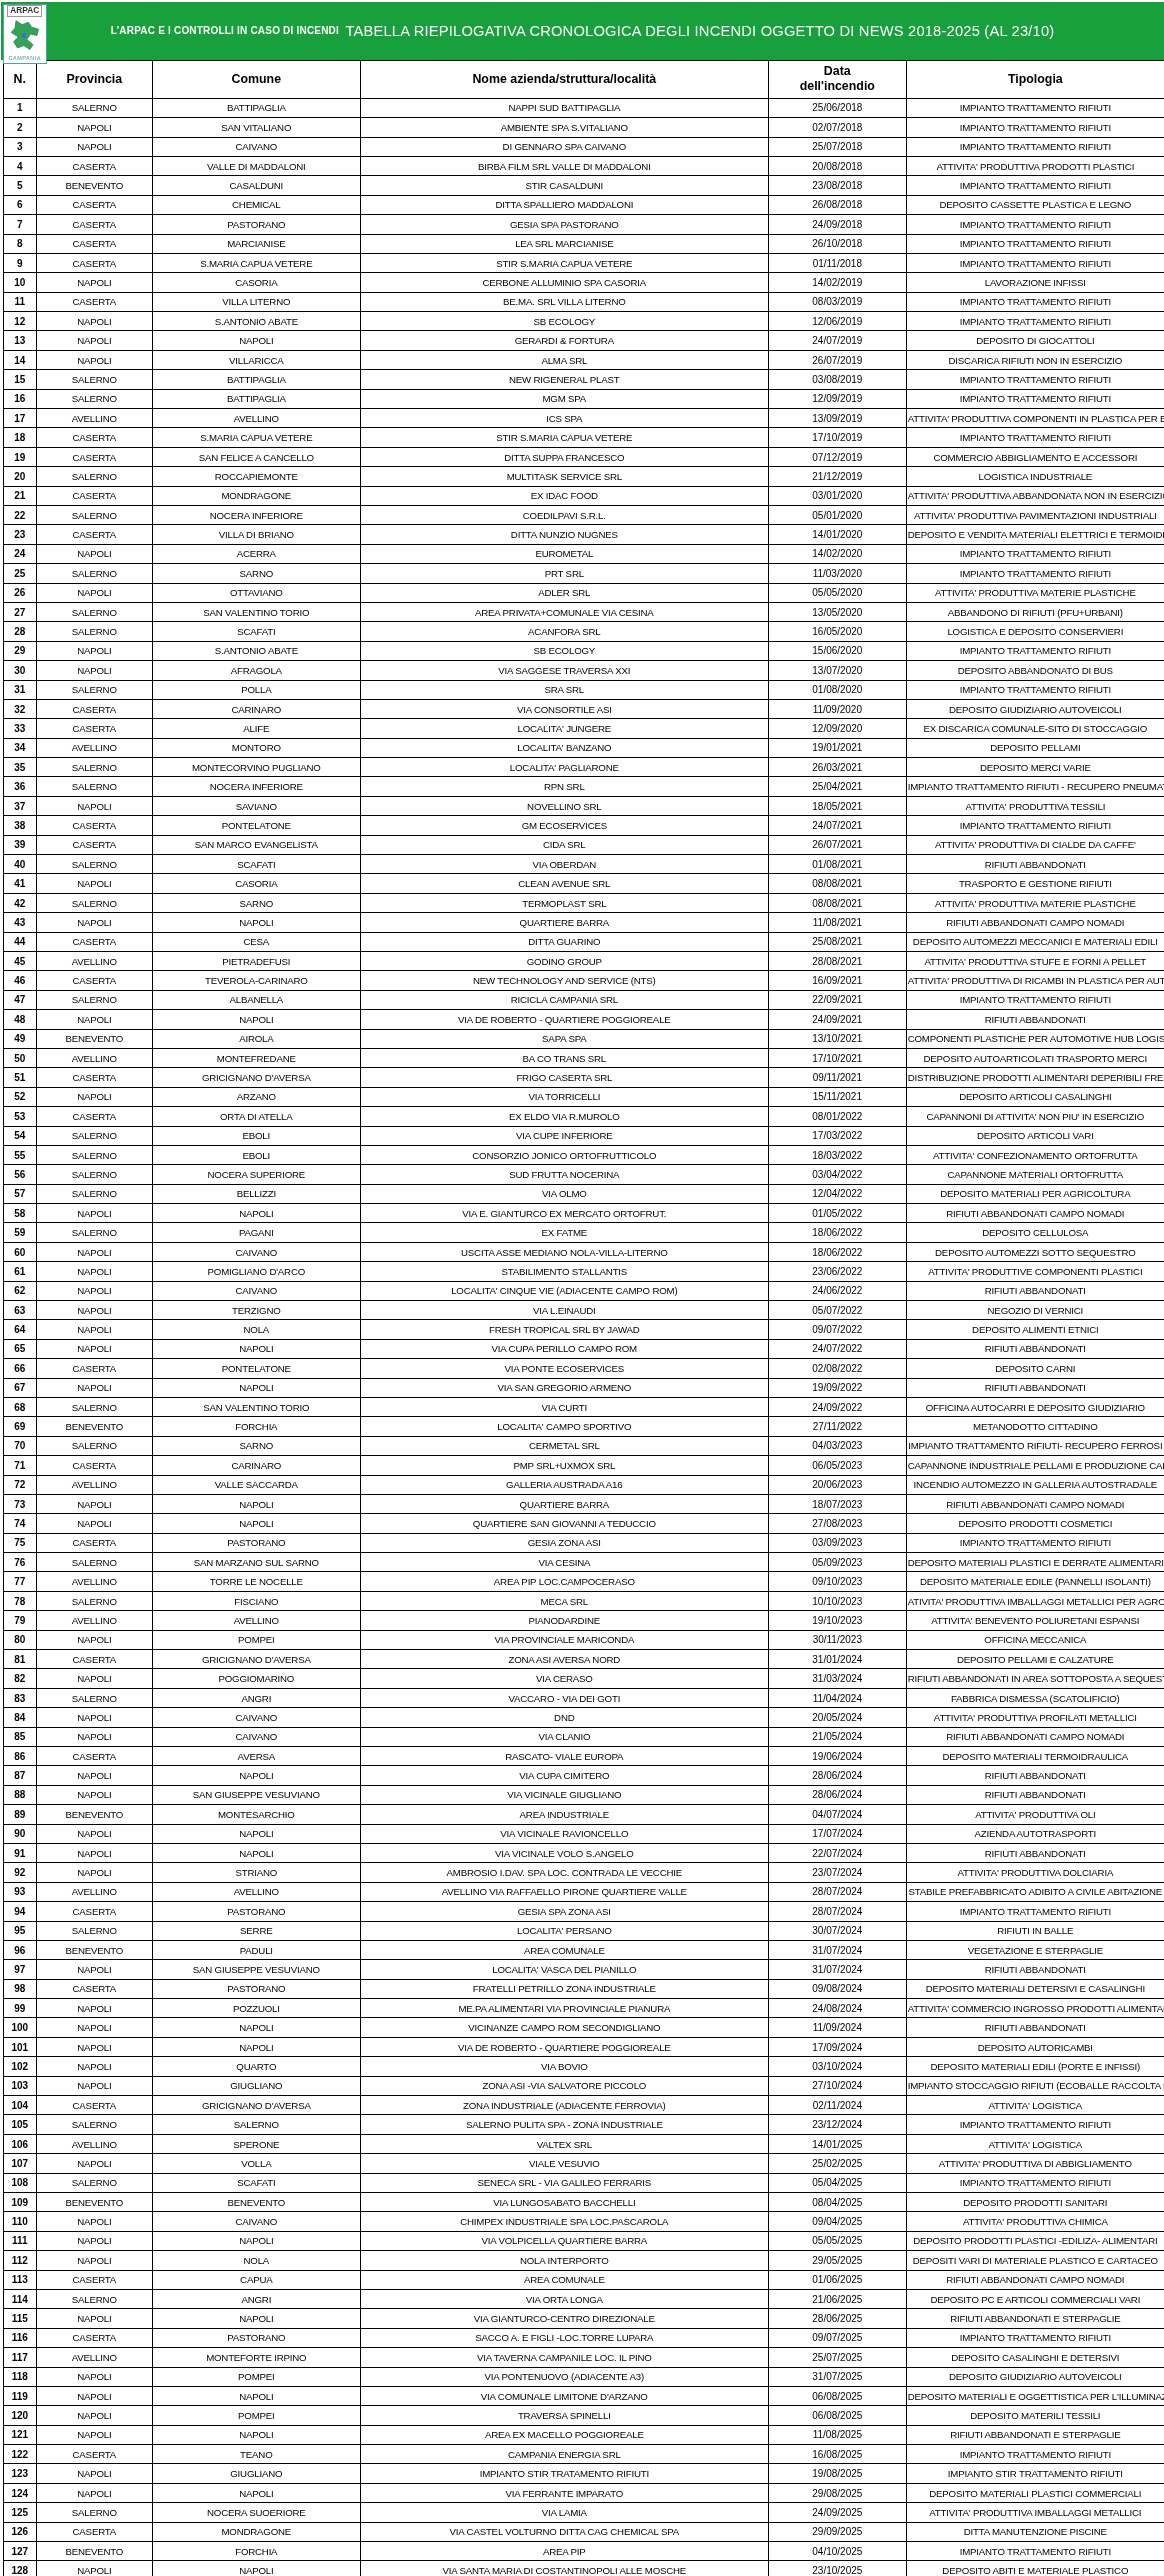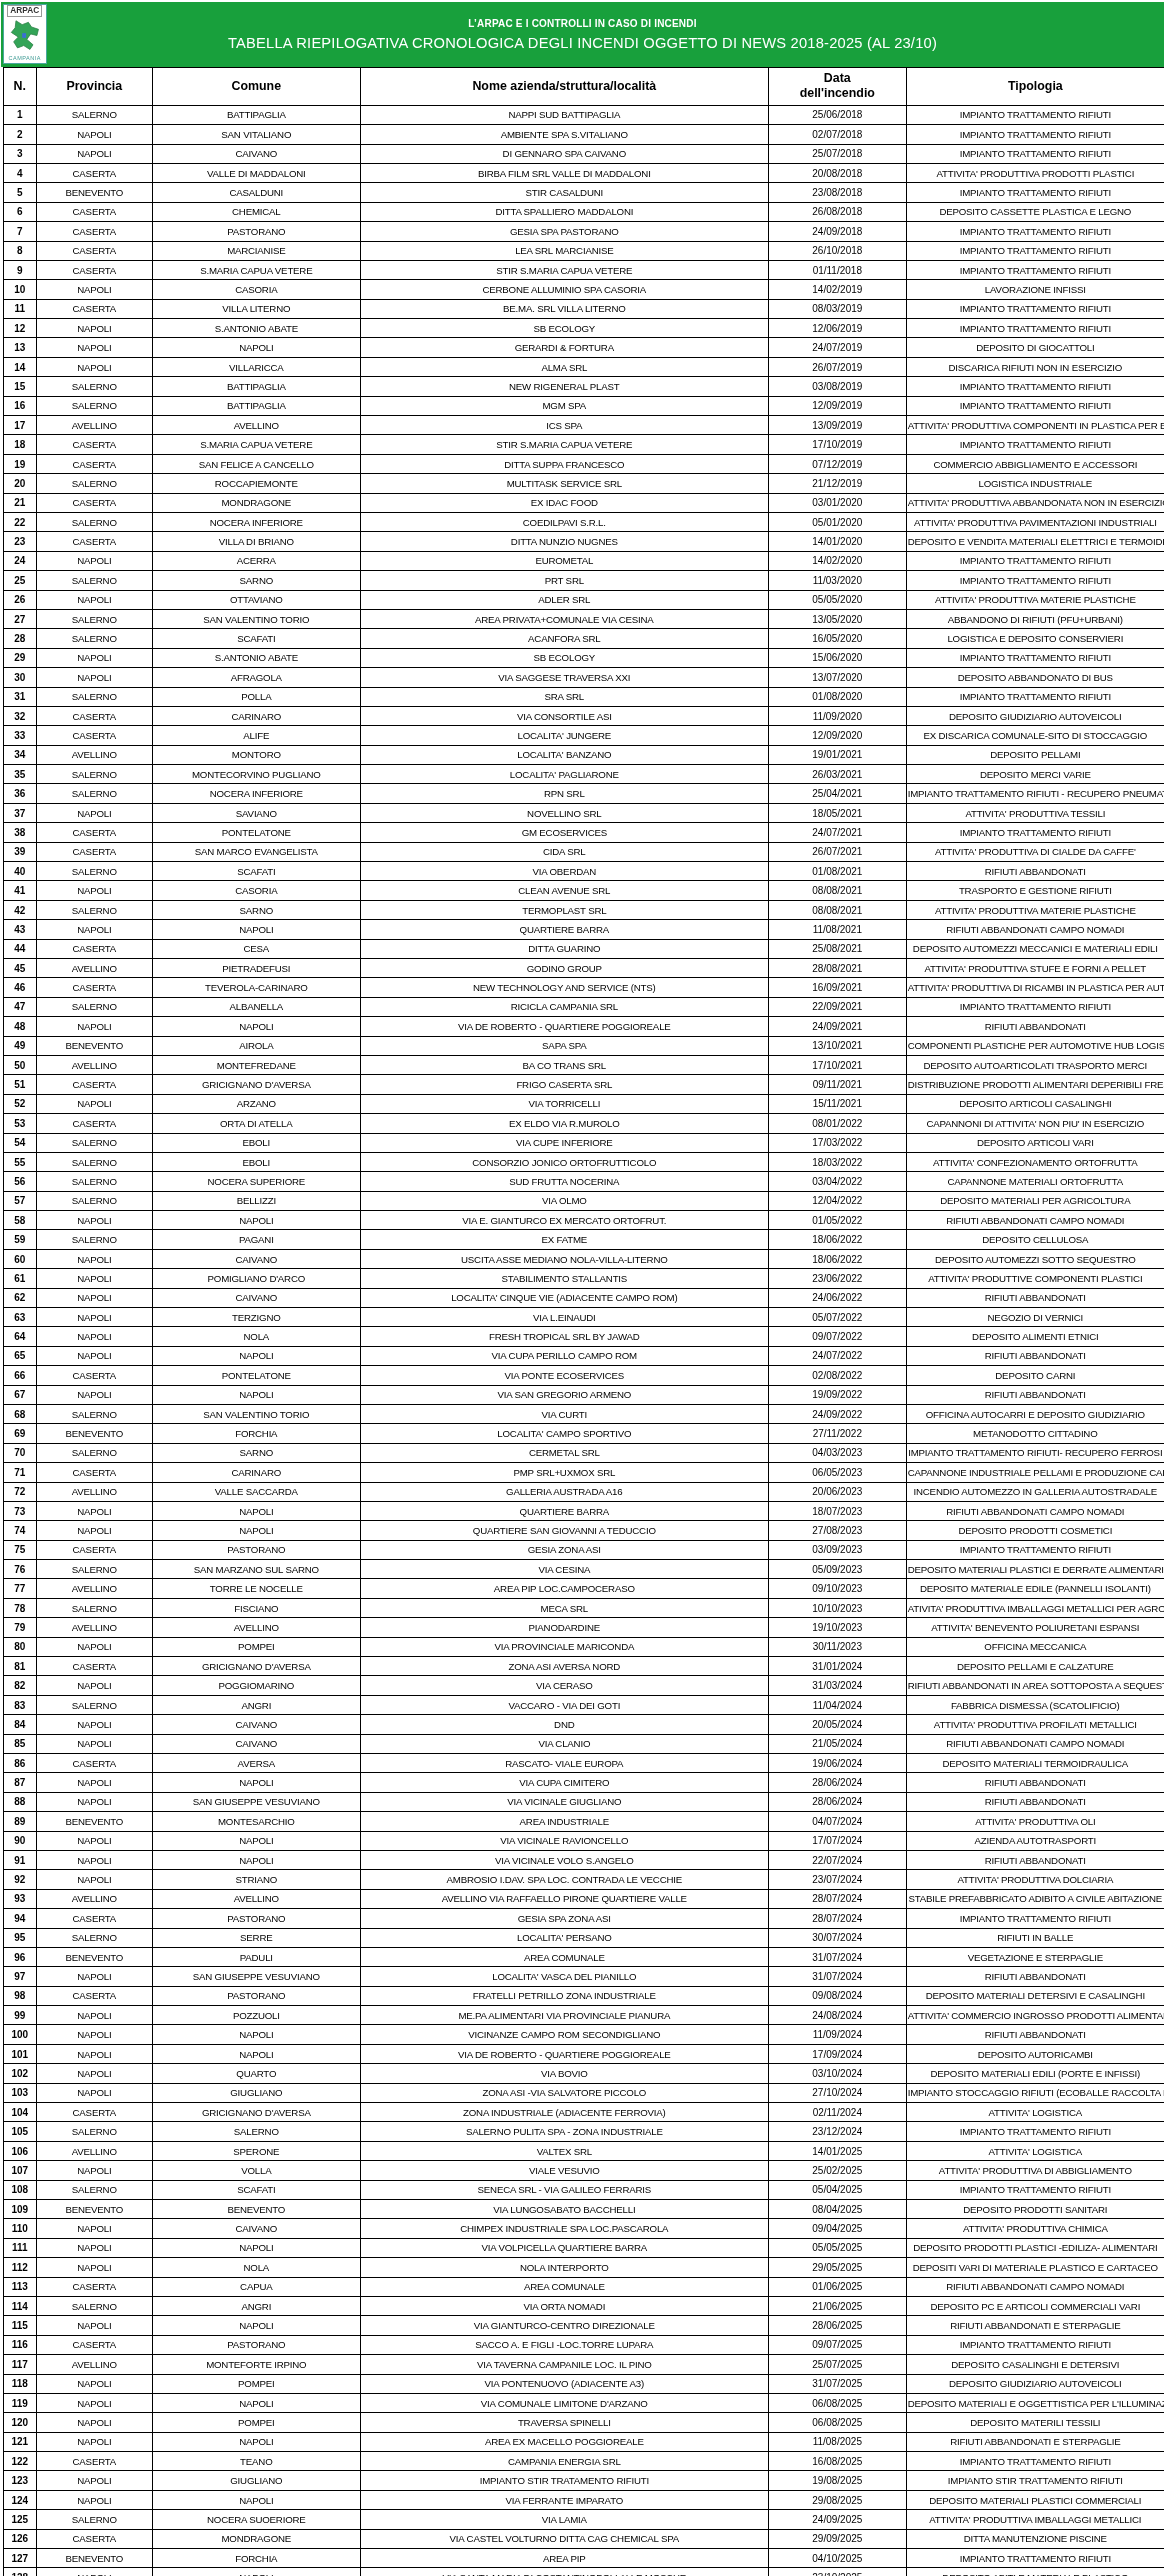--- a/index.html
+++ b/index.html
@@ -4,22 +4,22 @@
 <style>
   html,body{margin:0;padding:0;background:#ffffff;}
   body{width:1165px;font-family:"Liberation Sans",sans-serif;color:#000;}
   .page{position:relative;width:1165px;}
 
   
   .banner{
     position:relative;
     margin:1.8px 0.9px 0 0.9px;
     background:#18A03C;
-    height:65px;
-    display:flex;flex-direction:column;align-items:center;justify-content:center;
+    height:58px;
+    display:flex;flex-direction:row;align-items:center;justify-content:center;
     gap:6.4px;
   }
   .banner .title1{color:#fff;font-weight:bold;font-size:10px;letter-spacing:0.2px;}
   .banner .title2{color:#fff;font-weight:normal;font-size:14.7px;letter-spacing:0.2px;}
 
   .logo{
     position:absolute;left:1.8px;top:1.8px;
     width:44px;height:60px;
     background:#fff;
     border:1.8px solid #4BA79E;
@@ -1010,21 +1010,21 @@
           <td class="c1">CASERTA</td>
           <td class="c2">CAPUA</td>
           <td class="c3">AREA COMUNALE</td>
           <td class="c4">01/06/2025</td>
           <td class="c5">RIFIUTI ABBANDONATI CAMPO NOMADI</td>
         </tr>
         <tr>
           <td class="c0">114</td>
           <td class="c1">SALERNO</td>
           <td class="c2">ANGRI</td>
-          <td class="c3">VIA ORTA NOMADI</td>
+          <td class="c3">VIA ORTA LONGA</td>
           <td class="c4">21/06/2025</td>
           <td class="c5">DEPOSITO PC E ARTICOLI COMMERCIALI VARI</td>
         </tr>
         <tr>
           <td class="c0">115</td>
           <td class="c1">NAPOLI</td>
           <td class="c2">NAPOLI</td>
           <td class="c3">VIA GIANTURCO-CENTRO DIREZIONALE</td>
           <td class="c4">28/06/2025</td>
           <td class="c5">RIFIUTI ABBANDONATI E STERPAGLIE</td>

